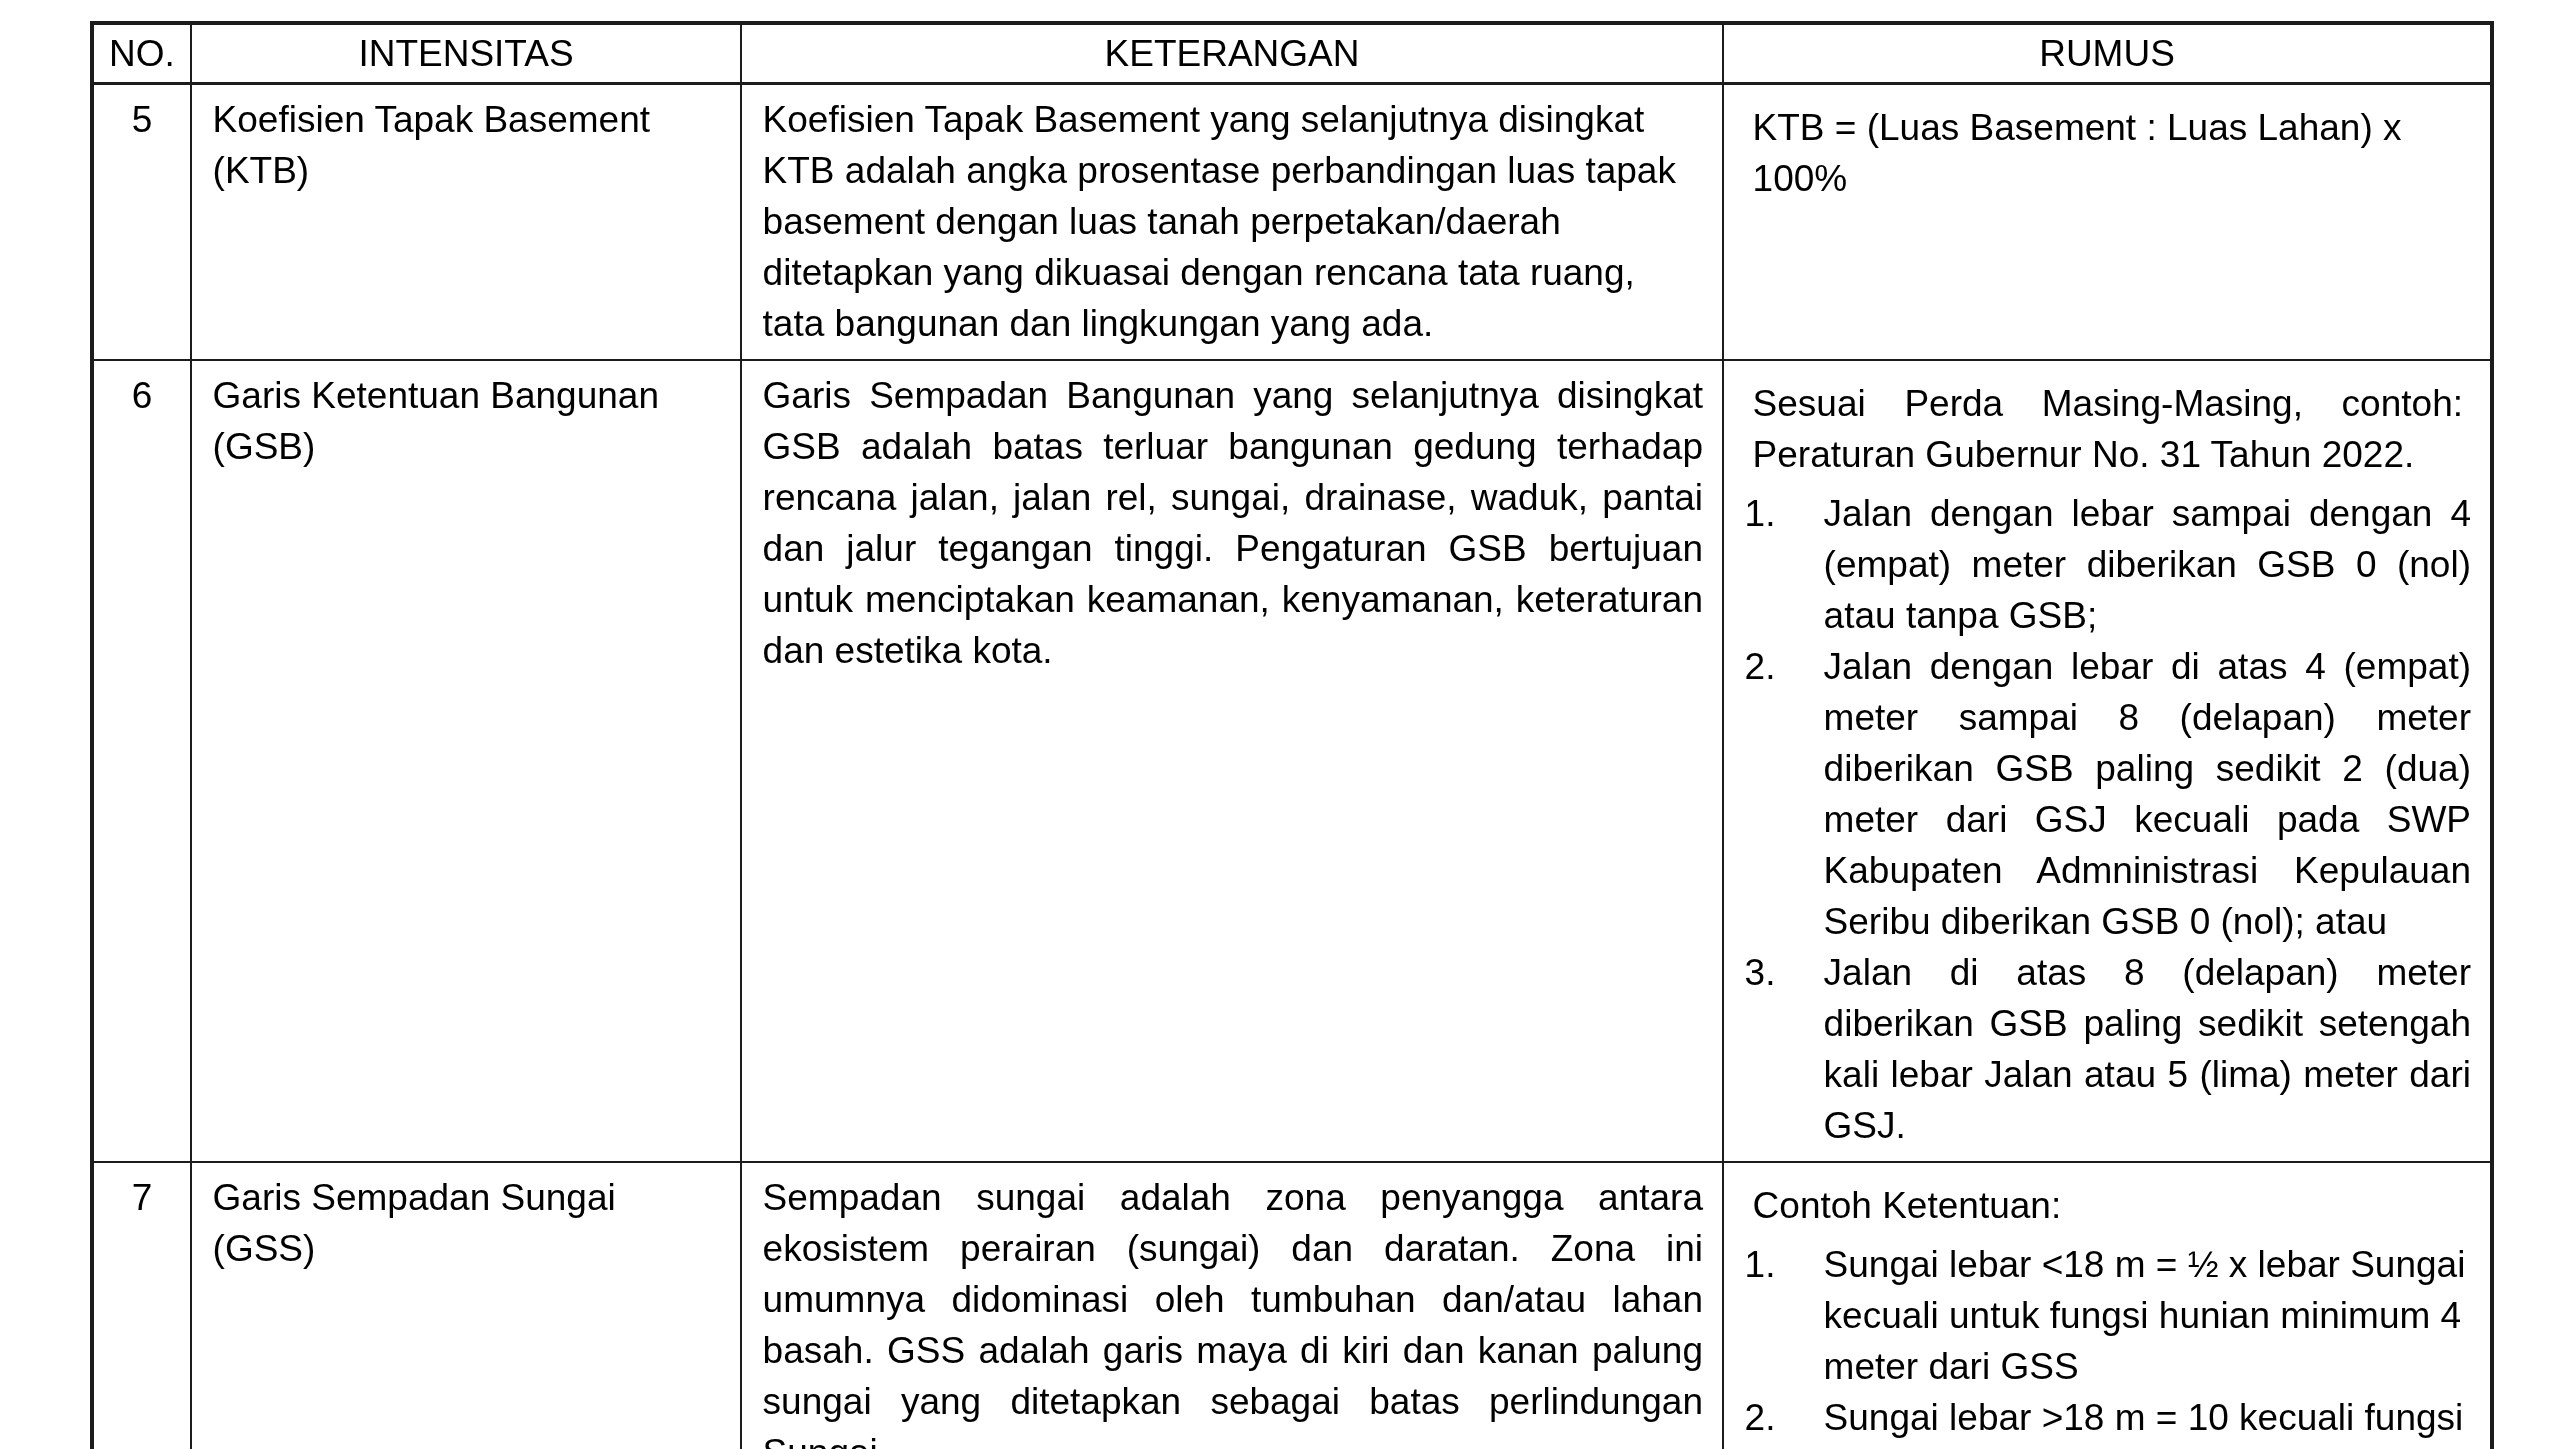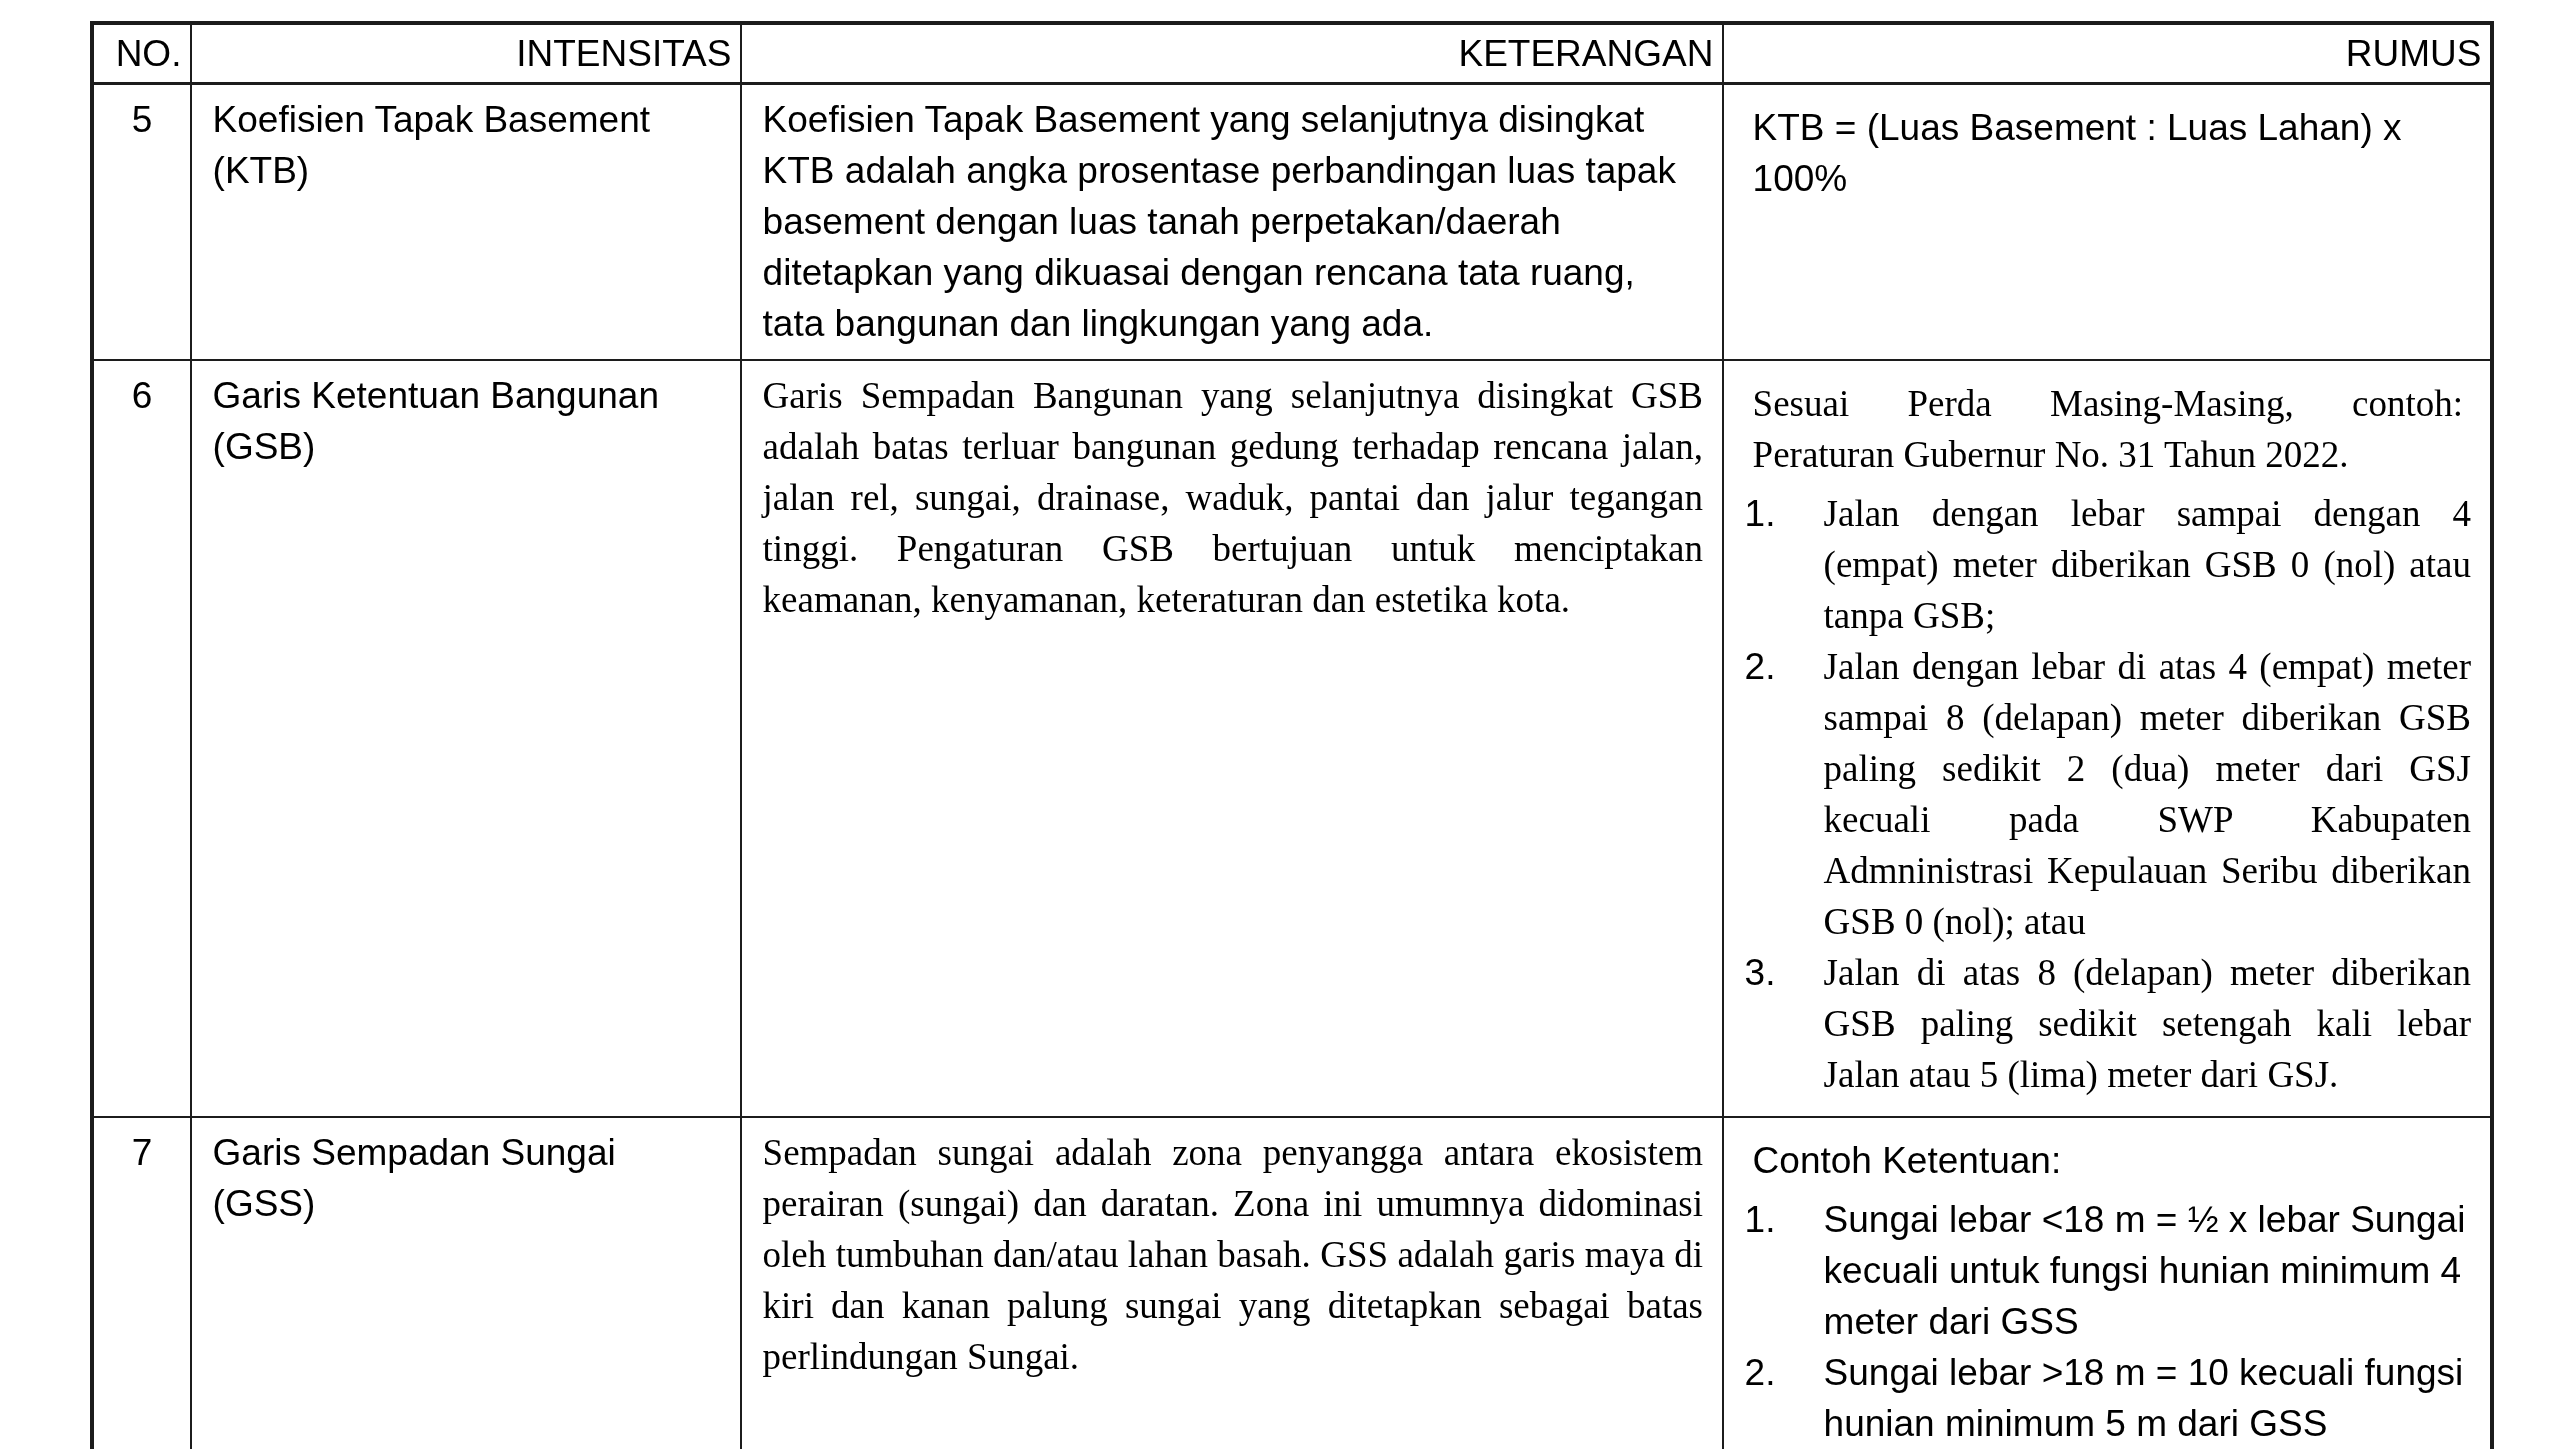--- a/index.html
+++ b/index.html
@@ -31,35 +31,35 @@
   col.c-rum { width: 769px; }
   th, td {
     border: 2.6px solid #1c1c1c;
     vertical-align: top;
     font-size: 37px;
     line-height: 51px;
     font-weight: 400;
   }
   thead th {
     height: 57px;
-    text-align: right;
+    text-align: center;
     vertical-align: middle;
     padding: 3.4px 8.6px;
     border-bottom: 3.4px solid #1c1c1c;
   }
   td { padding: 8.6px 19px 10.3px 20.6px; }
   td.cell-no {
     text-align: center;
     padding-left: 5.2px;
     padding-right: 5.2px;
   }
   tr.row-5 { height: 271px; }
   tr.row-6 { height: 757px; }
   tr.row-7 { height: 298px; }
-  .justify { text-align: justify; font-family: Liberation Serif, serif; }
+  .justify { text-align: justify; }
   .rumus-intro { margin: 8px; }
   .rumus-list { margin: 0; }
   .li {
     display: flex;
     align-items: flex-start;
   }
   .li-num {
     flex: 0 0 79px;
   }
   .li-text {

